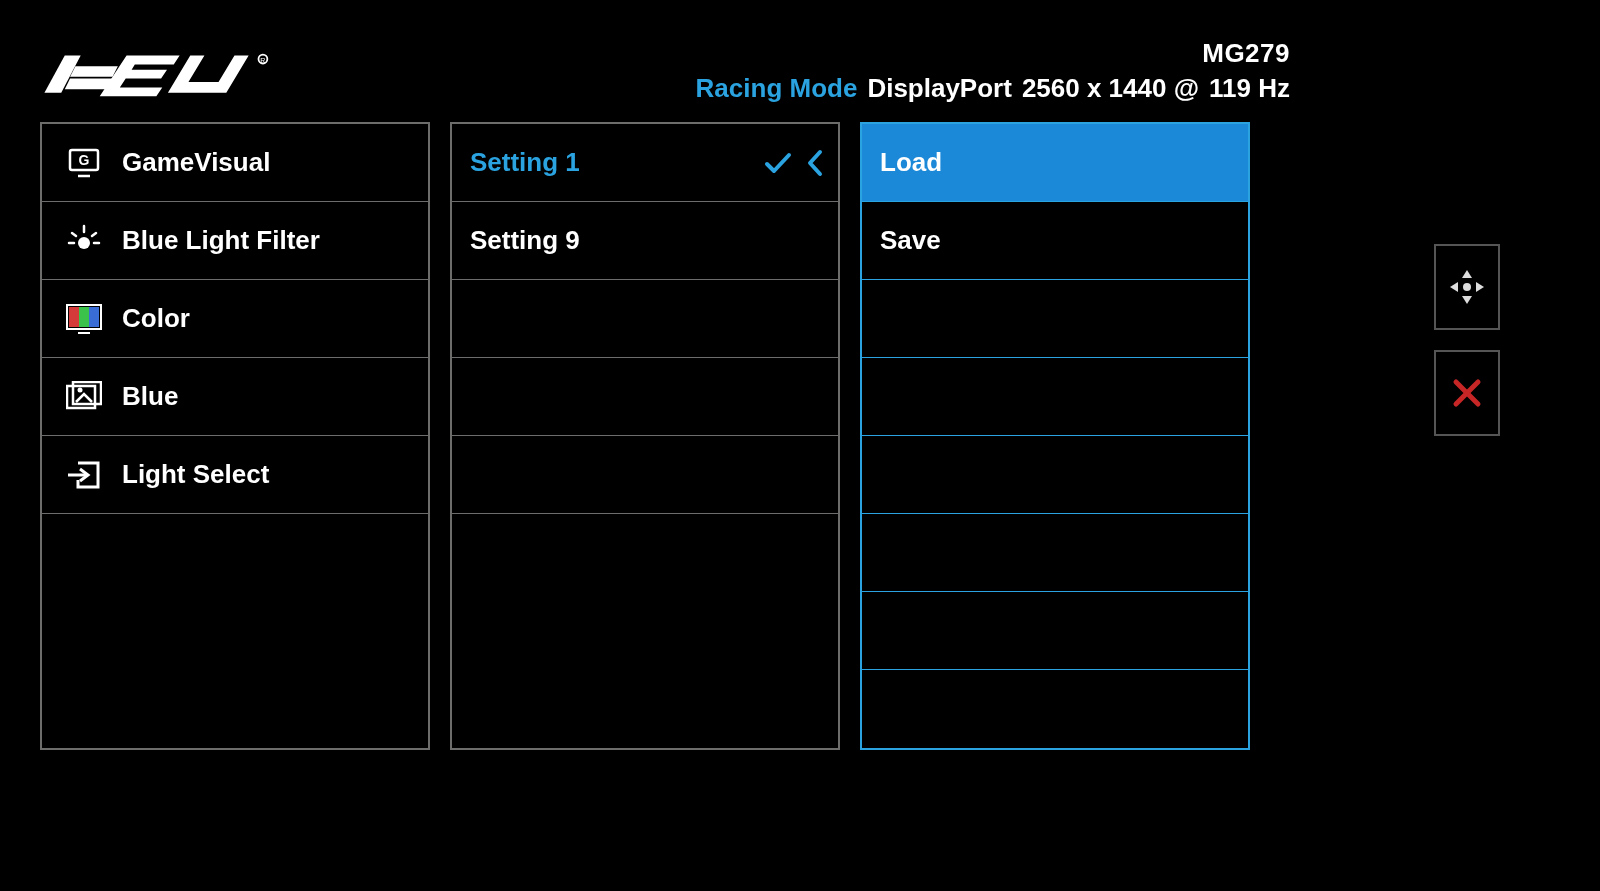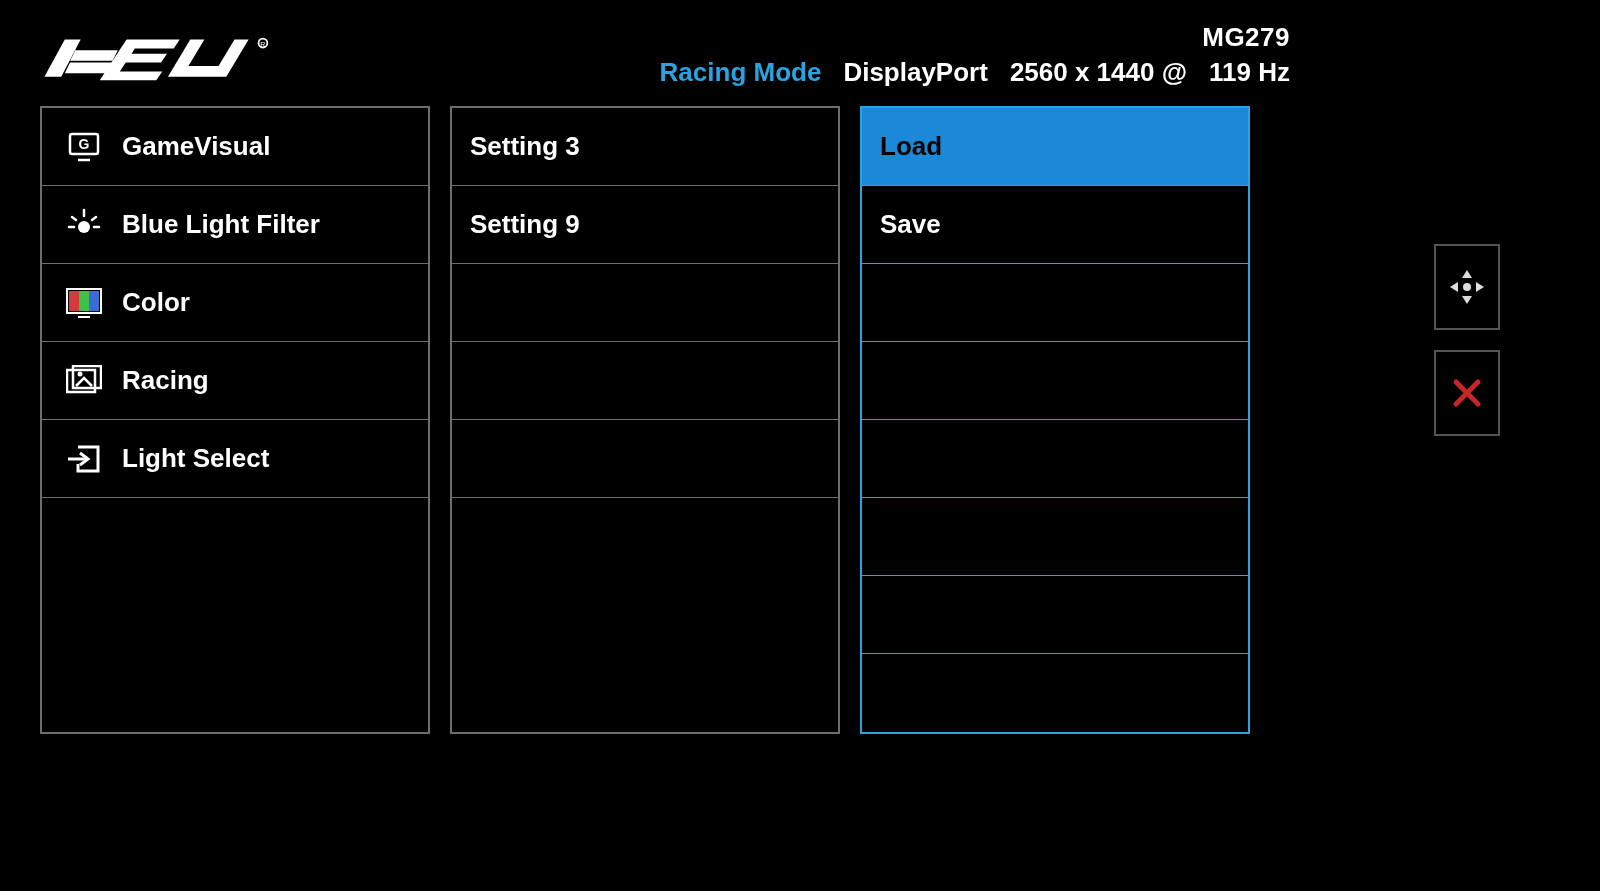--- a/index.html
+++ b/index.html
@@ -7,21 +7,21 @@
     width: 1600px;
     height: 891px;
     background: #000;
     font-family: "Segoe UI", Arial, Helvetica, sans-serif;
     color: #fff;
     overflow: hidden;
   }
   .osd-wrap {
     position: absolute;
     left: 40px;
-    top: 18px;
+    top: 34px;
     width: 1250px;
   }
   
   .hdr {
     display: flex;
     align-items: flex-end;
     justify-content: space-between;
     margin-bottom: 18px;
     height: 70px;
   }
@@ -39,21 +39,21 @@
     color:#fff;
     gap: 4px;
   }
   .hdr-model {
     font-size: 26px;
     font-weight: 600;
     letter-spacing: 0.5px;
   }
   .hdr-line2 {
     display:flex;
-    gap: 22px;
+    gap: 10px;
     font-size: 26px;
     font-weight: 600;
     align-items: baseline;
   }
   .mode { color: #2aa3e0; }
   
   .cols {
     display: flex;
     gap: 20px;
   }
@@ -72,21 +72,21 @@
     padding: 0 18px 0 18px;
     font-size: 26px;
     font-weight: 600;
     color: #fff;
     position: relative;
   }
   .panel .row:last-child { border-bottom: none; }
   .row.sel-text { color: #2aa3e0; }
   .row.highlight {
     background: #1b89d8;
-    color: #000000;
+    color: #ffffff;
   }
   .panel.active .row {
     border-bottom-color:#2aa3e0;
   }
   .panel.active .row:last-child { border-bottom: none;}
   .ico-slot {
     width: 48px;
     display:flex;
     justify-content:center;
     margin-right: 14px;
@@ -191,38 +191,50 @@
       </div>
       <div class="row">
         <span class="ico-slot">
           <svg width="36" height="32" viewBox="0 0 36 32">
               <rect x="1" y="5" width="28" height="22" fill="none" stroke="#fff" stroke-width="2.5"></rect>
               <rect x="7" y="1" width="28" height="22" fill="none" stroke="#fff" stroke-width="2.5"></rect>
               <circle cx="14" cy="9" r="2.5" fill="#fff"></circle>
               <polyline points="10,21 18,13 26,21" fill="none" stroke="#fff" stroke-width="2.5"></polyline>
             </svg>
         </span>
-        <span>Racing</span>
+        <span>Blue</span>
       </div>
       <div class="row">
         <span class="ico-slot">
           <svg width="36" height="32" viewBox="0 0 36 32">
               <path d="M12 4 h20 v24 h-20 v-7" fill="none" stroke="#fff" stroke-width="3"></path>
               <line x1="2" y1="16" x2="20" y2="16" stroke="#fff" stroke-width="3"></line>
               <polyline points="14,10 22,16 14,22" fill="none" stroke="#fff" stroke-width="3"></polyline>
             </svg>
         </span>
         <span>Light Select</span>
       </div>
       <div class="row"></div>
     </div>
 
     <div class="panel">
-      <div class="row">
-        <span>Setting 3</span>
+      <div class="row sel-text">
+        <span>Setting 1</span>
+        <span class="right-glyphs">
+          <span class="check">
+            <svg width="28" height="24" viewBox="0 0 28 24">
+                <polyline points="3,13 10,20 25,4" fill="none" stroke="#2aa3e0" stroke-width="4" stroke-linecap="round" stroke-linejoin="round"></polyline>
+              </svg>
+          </span>
+          <span class="chev">
+            <svg width="18" height="28" viewBox="0 0 18 28">
+                <polyline points="14,3 4,14 14,25" fill="none" stroke="#2aa3e0" stroke-width="4" stroke-linecap="round" stroke-linejoin="round"></polyline>
+              </svg>
+          </span>
+        </span>
       </div>
       <div class="row">
         <span>Setting 9</span>
       </div>
       <div class="row"></div>
       <div class="row"></div>
       <div class="row"></div>
       <div class="row"></div>
     </div>
 

